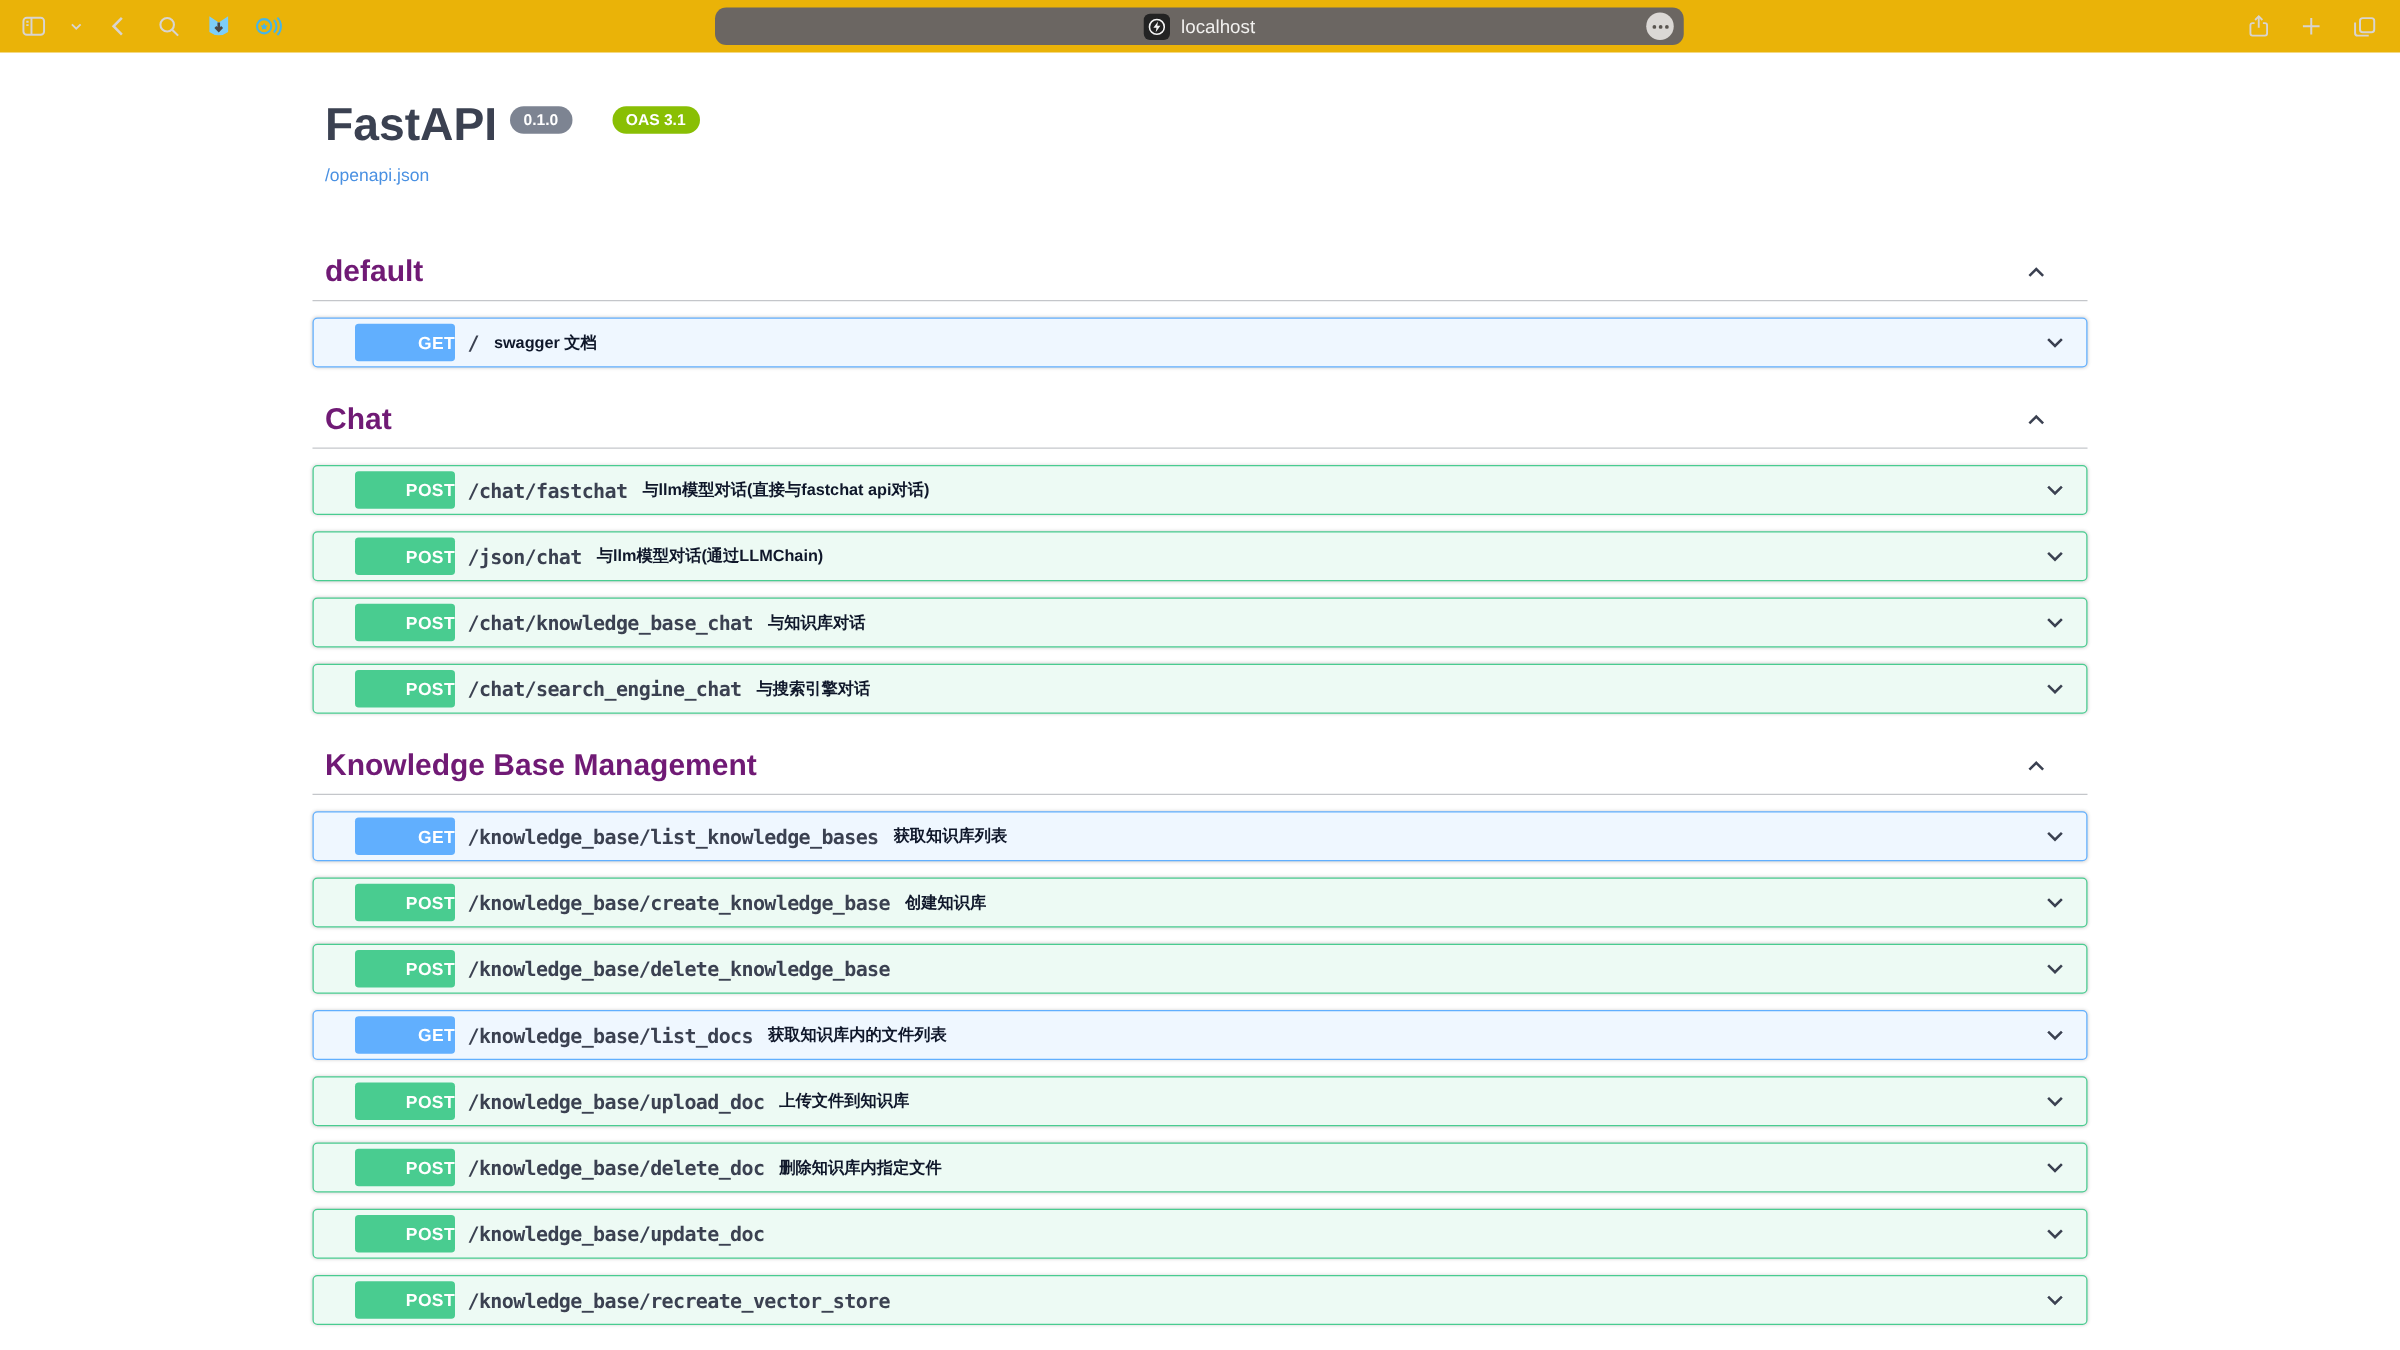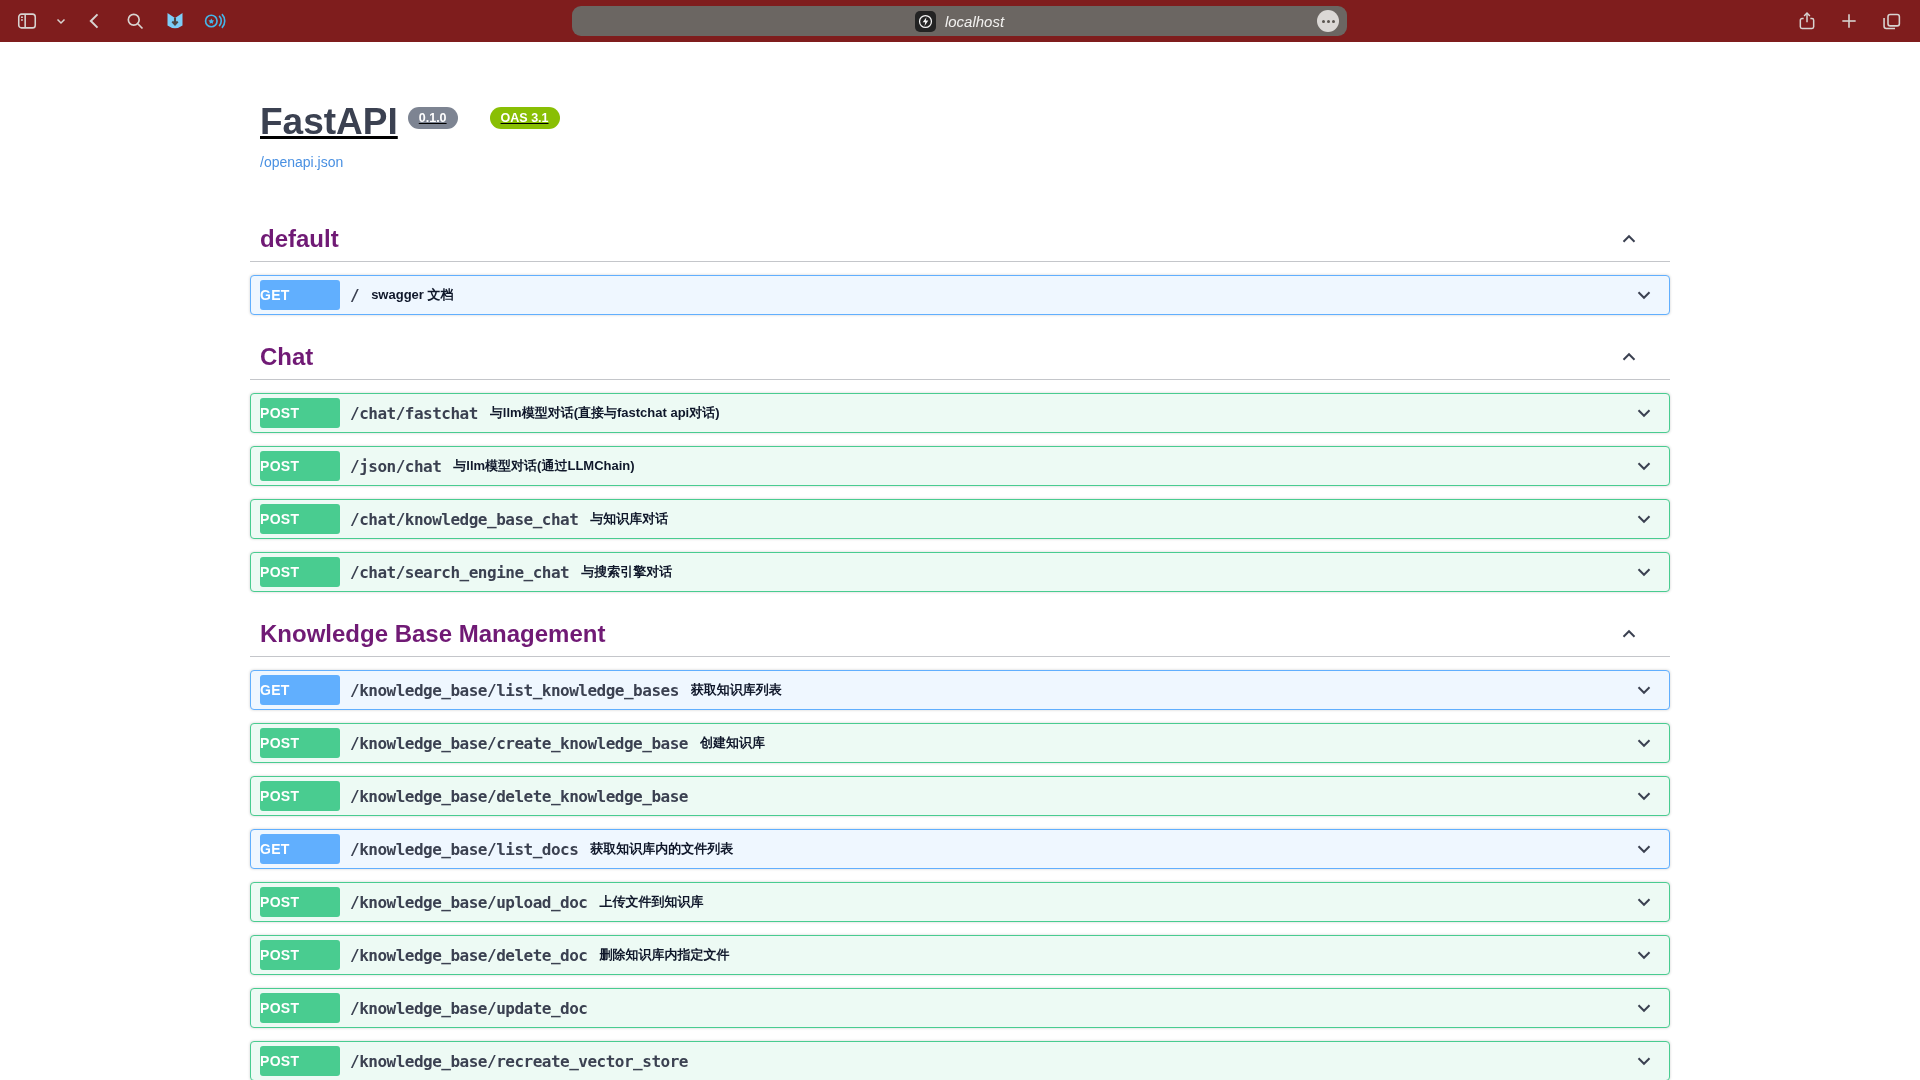--- a/index.html
+++ b/index.html
@@ -1,20 +1,20 @@
 <!DOCTYPE html>
 <html><head>
 <meta charset="utf-8">
 <style>
   * { margin:0; padding:0; box-sizing:border-box; }
   html,body { width:1920px; height:1080px; overflow:hidden; background:#fff;
               font-family:"Liberation Sans", sans-serif; }
 
   
-  .toolbar { position:relative; width:1920px; height:42px; background:#7f1d1d;font-style:italic; }
+  .toolbar { position:relative; width:1920px; height:42px; background:#eab308; }
   .tb-left { position:absolute; left:14px; top:0; height:42px; display:flex; align-items:center; gap:14px; }
   .tb-icon { display:flex; align-items:center; justify-content:center; width:26px; height:26px;
              color:#d8d4d1; cursor:default; }
   .tb-icon svg { display:block; }
   .tb-chevron { width:14px; }
   .url-bar { position:absolute; left:572px; top:6px; width:775px; height:30px; background:#6b6662;
              border-radius:9px; display:flex; align-items:center; justify-content:center; }
   .url-center { display:flex; align-items:center; gap:9px; }
   .favicon { width:21px; height:21px; background:#232323; border-radius:5px;
              display:flex; align-items:center; justify-content:center; }
@@ -22,42 +22,42 @@
   .more-btn { position:absolute; right:8px; top:4px; width:22px; height:22px; border-radius:50%;
               background:#dbd8d5; display:flex; align-items:center; justify-content:center; }
   .more-btn .dots { display:flex; gap:2px; }
   .more-btn .dots i { width:3px; height:3px; border-radius:50%; background:#5a5550; }
   .tb-right { position:absolute; right:16px; top:0; height:42px; display:flex; align-items:center; gap:16px; }
 
   
   .page { width:1920px; height:1038px; background:#ffffff; overflow:hidden; }
   .wrap { width:1420px; margin:0 auto; }
 
-  .info { padding-top:58px; padding-left:10px; margin-bottom:46px;text-decoration:underline; }
+  .info { padding-top:36px; padding-left:10px; margin-bottom:46px; }
   .title-row { display:flex; align-items:flex-start; gap:10px; }
   .api-title { font-size:37px; font-weight:bold; color:#3b4151; line-height:1.2; }
   .badge { display:inline-block; border-radius:57px; color:#fff; font-size:12.5px; font-weight:bold;
            padding:4px 11px; margin-top:7px; }
   .badge.version { background:#7d8492; }
   .badge.oas { background:#89bf04;margin-left:22px; }
   .spec-link { display:inline-block; margin-top:10px; font-size:14px; color:#4990e2;
                text-decoration:none; }
 
   .section { margin-bottom:20px; }
   .section-header { display:flex; align-items:center; justify-content:space-between;
                     padding:8px 30px 8px 10px; border-bottom:1px solid rgba(59,65,81,.3);
                     cursor:pointer; }
   .section-title { font-size:24px; font-weight:bold; color:#701a75; }
   .section-header svg { display:block; }
 
   .opblock { height:40px; border:1px solid; border-radius:4px; margin-top:13px;
              box-shadow:0 0 3px rgba(0,0,0,.19); cursor:pointer; }
   .op-summary { display:flex; align-items:center; height:38px; padding:0 14px 0 9px; }
-  .method-badge { min-width:80px; text-align:left; padding:7px 0; border-radius:3px;
-                  color:#fff; font-size:14px; font-weight:bold; letter-spacing:.3px; }
+  .method-badge { min-width:80px; text-align:right; padding:7px 0; border-radius:3px;
+                  color:#fff; font-size:14px; font-weight:bold; letter-spacing:.3px;margin-left:24px; }
   .op-path { margin-left:10px; font-family:"DejaVu Sans Mono","Liberation Mono",monospace;
              font-size:16px; font-weight:bold; color:#3b4151; letter-spacing:-0.5px; }
   .op-desc { margin-left:12px; font-size:13px; color:#0f172a; flex:1 1 auto;
              white-space:nowrap; overflow:hidden;font-weight:bold; }
   .op-arrow { margin-left:auto; display:flex; align-items:center; }
 </style>
 </head>
 <body>
 
 <div class="toolbar">

